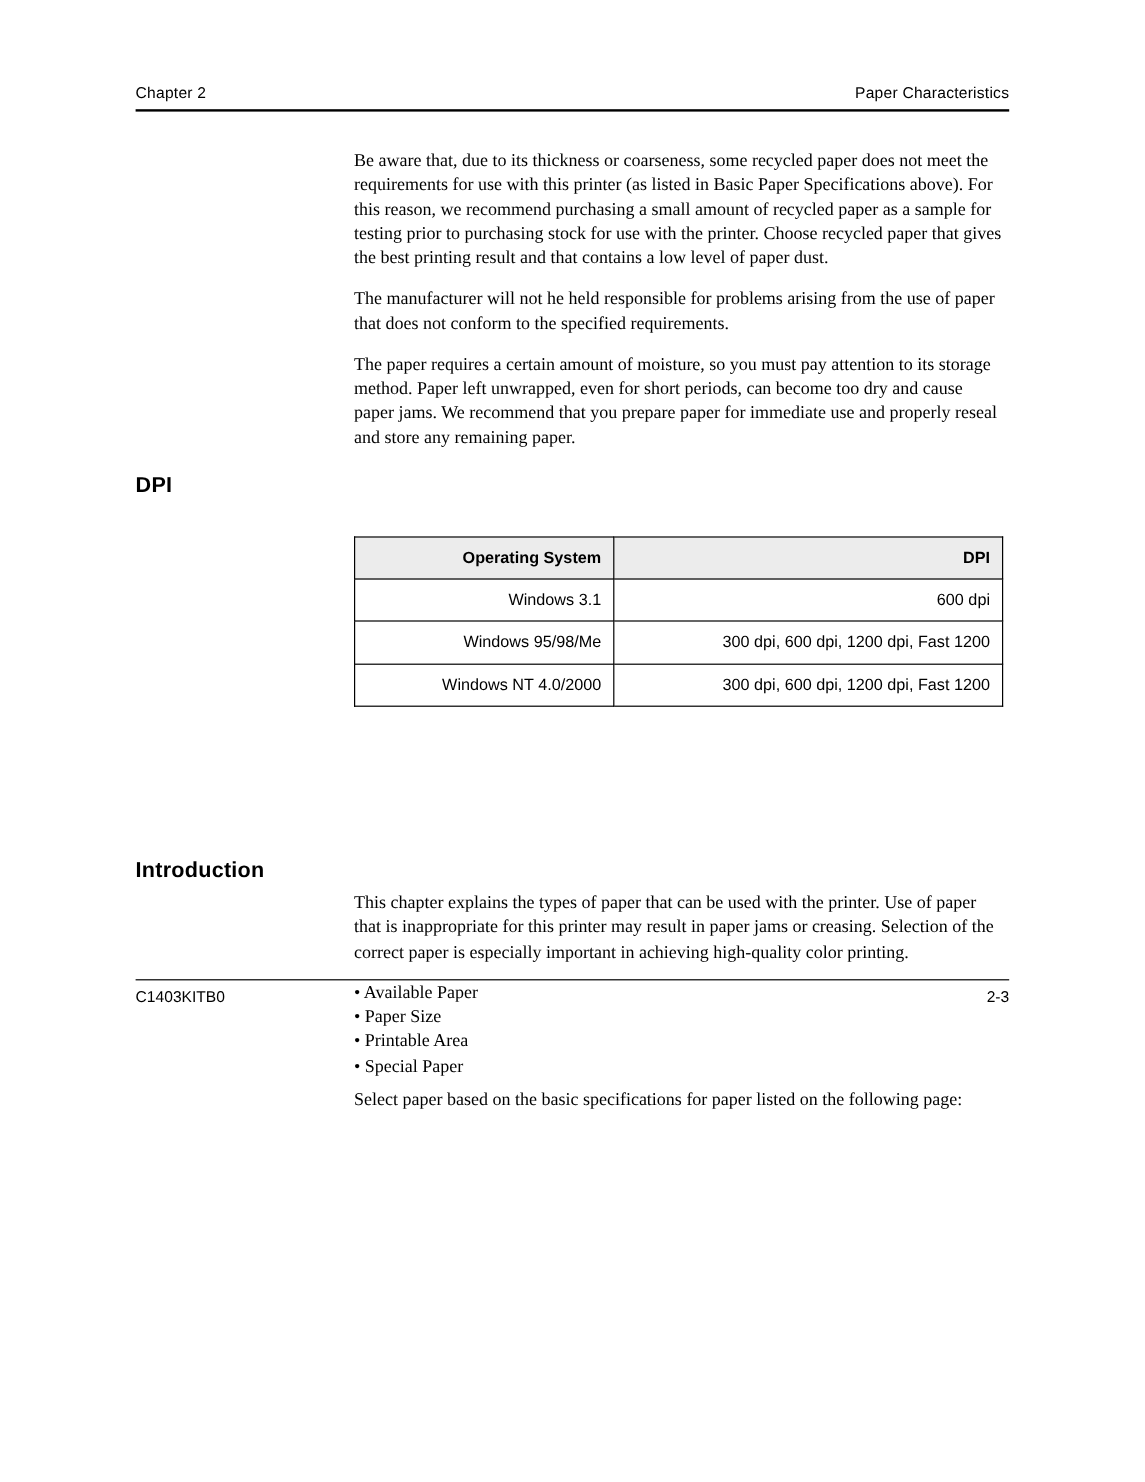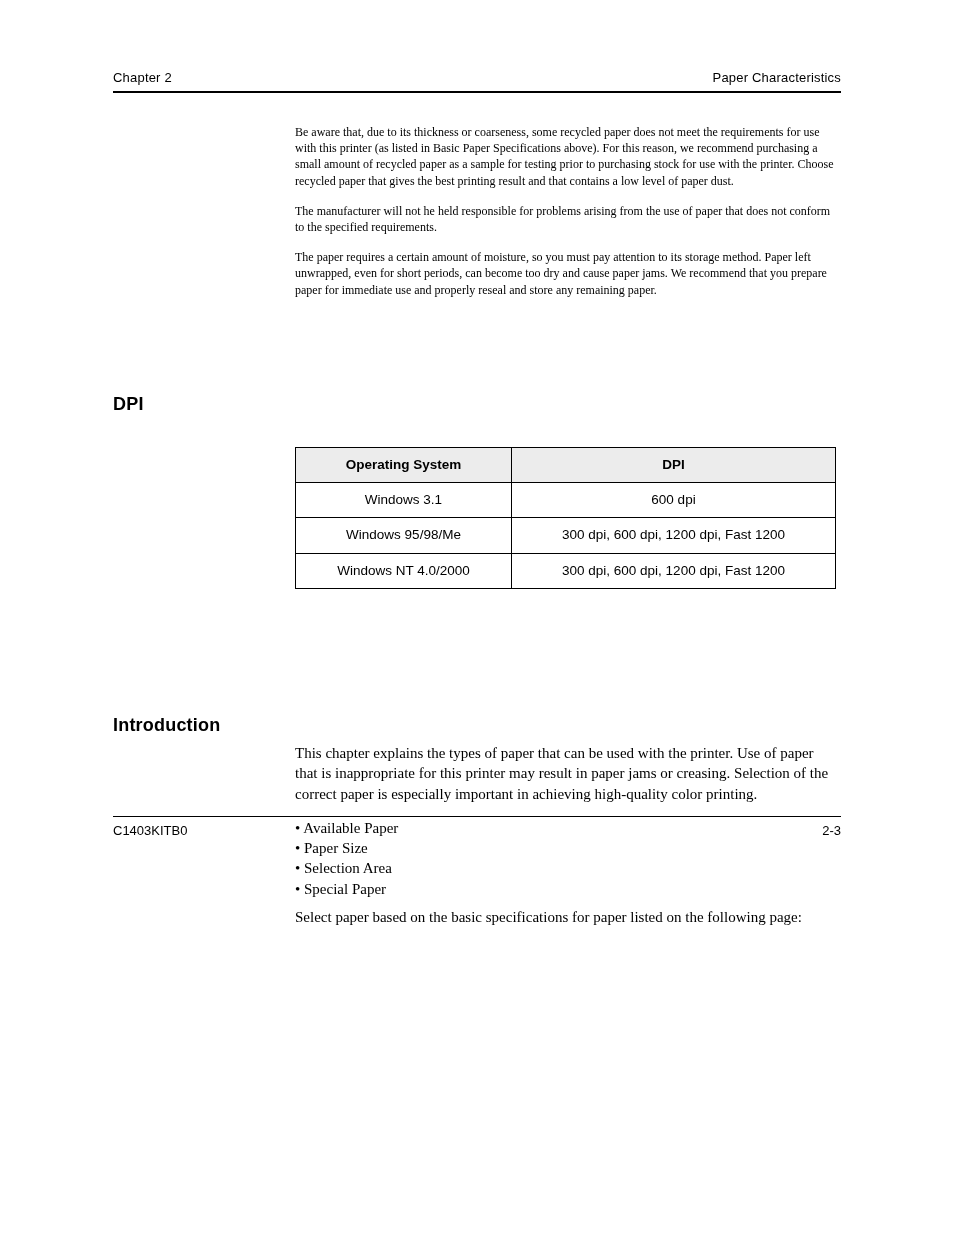--- a/index.html
+++ b/index.html
@@ -34,21 +34,21 @@
     margin: 6px 0 0 0;
   }
   .content {
     position: absolute;
     top: 124px;
     left: 295px;   
     right: 118px;
   }
   .content p {
     margin: 0 0 14px 0;
-    font-size: 12px;
+    font-size: 15px;
     line-height: 1.35;
   }
   .heading {
     position: absolute;
     left: 113px;
     font-family: Arial, Helvetica, sans-serif;
     font-weight: bold;
     font-size: 18px;
     letter-spacing: 0.2px;
   }
@@ -73,21 +73,21 @@
     right: 118px;
   }
   table.dpi {
     width: 100%;
     border-collapse: collapse;
     font-family: Arial, Helvetica, sans-serif;
   }
   table.dpi th, table.dpi td {
     border: 1.5px solid #000;
     padding: 8px 10px 8px 10px;
-    text-align: center;
+    text-align: right;
     vertical-align: top;
     font-size: 13.5px;
     line-height: 1.35;
   }
   table.dpi th {
     background: #ececec;
     font-weight: bold;
   }
   table.dpi col.c1 { width: 40%; }
   table.dpi col.c2 { width: 60%; }
@@ -159,21 +159,21 @@
     </table>
   </div>
 
   <div class="heading h-intro">Introduction</div>
 
   <div class="intro-block">
     <p>This chapter explains the types of paper that can be used with the printer. Use of paper that is inappropriate for this printer may result in paper jams or creasing. Selection of the correct paper is especially important in achieving high-quality color printing.</p>
     <p style="margin-bottom:8px;">
       <span>• <span>Available Paper</span></span><br>
       <span>• <span>Paper Size</span></span><br>
-      <span>• <span>Selection Area</span></span><br>
+      <span>• <span>Printable Area</span></span><br>
       <span>• <span>Special Paper</span></span>
     </p>
     <p>Select paper based on the basic specifications for paper listed on the following page:</p>
   </div>
 
   <div class="footer">
     <hr class="footer-rule">
     <div class="footer-line">
       <span>C1403KITB0</span>
       <span>2-3</span>

